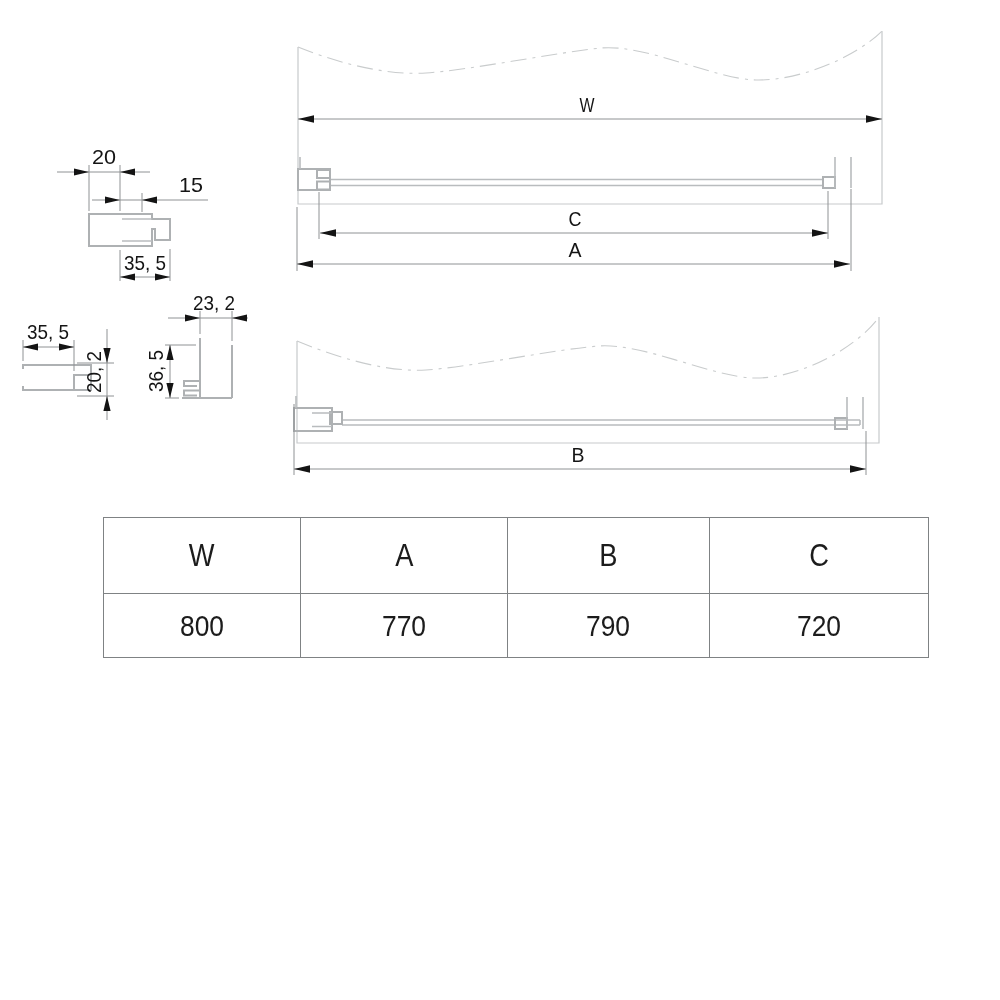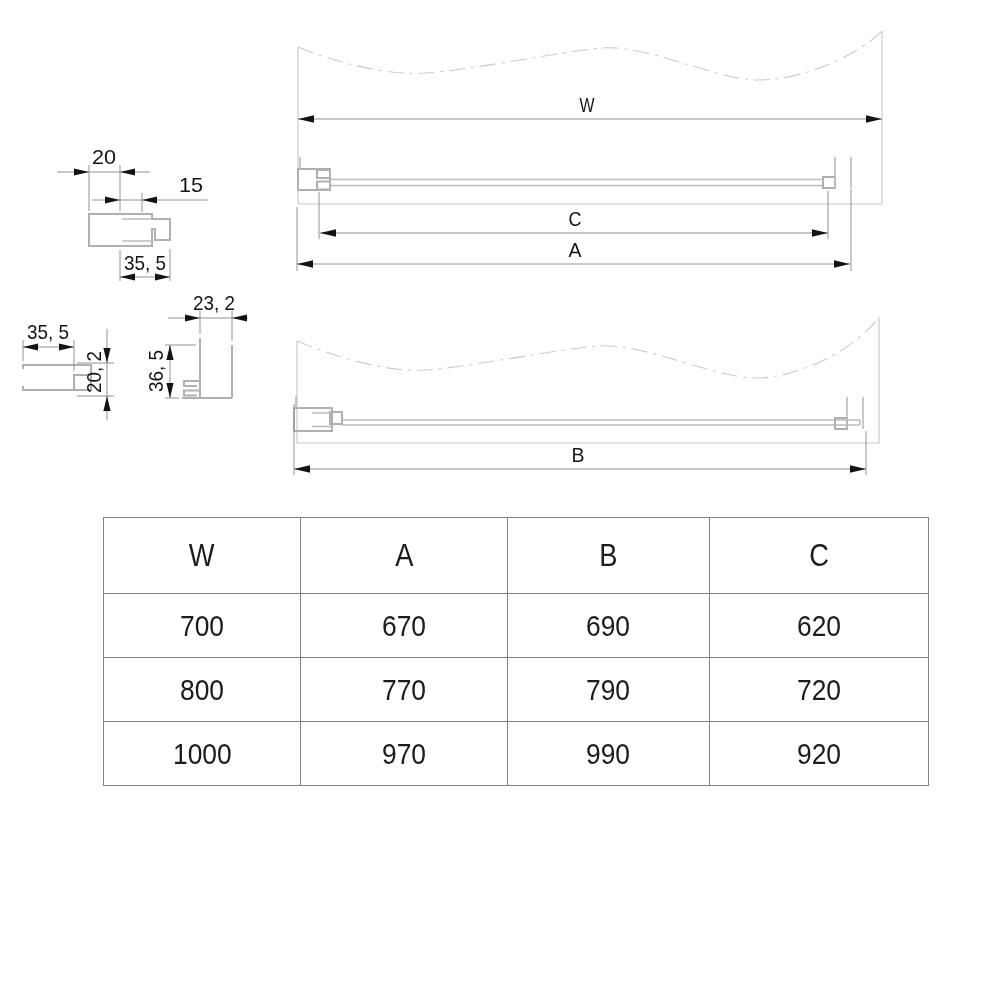--- a/index.html
+++ b/index.html
@@ -131,32 +131,20 @@
     <thead>
       <tr>
         <th><span>W</span></th>
         <th><span>A</span></th>
         <th><span>B</span></th>
         <th><span>C</span></th>
       </tr>
     </thead>
     <tbody>
       <tr>
-        <td><span>700</span></td>
-        <td><span>670</span></td>
-        <td><span>690</span></td>
-        <td><span>620</span></td>
-      </tr>
-      <tr>
         <td><span>800</span></td>
         <td><span>770</span></td>
         <td><span>790</span></td>
         <td><span>720</span></td>
-      </tr>
-      <tr>
-        <td><span>1000</span></td>
-        <td><span>970</span></td>
-        <td><span>990</span></td>
-        <td><span>920</span></td>
       </tr>
     </tbody>
   </table>
 </div>
 
 </body></html>

